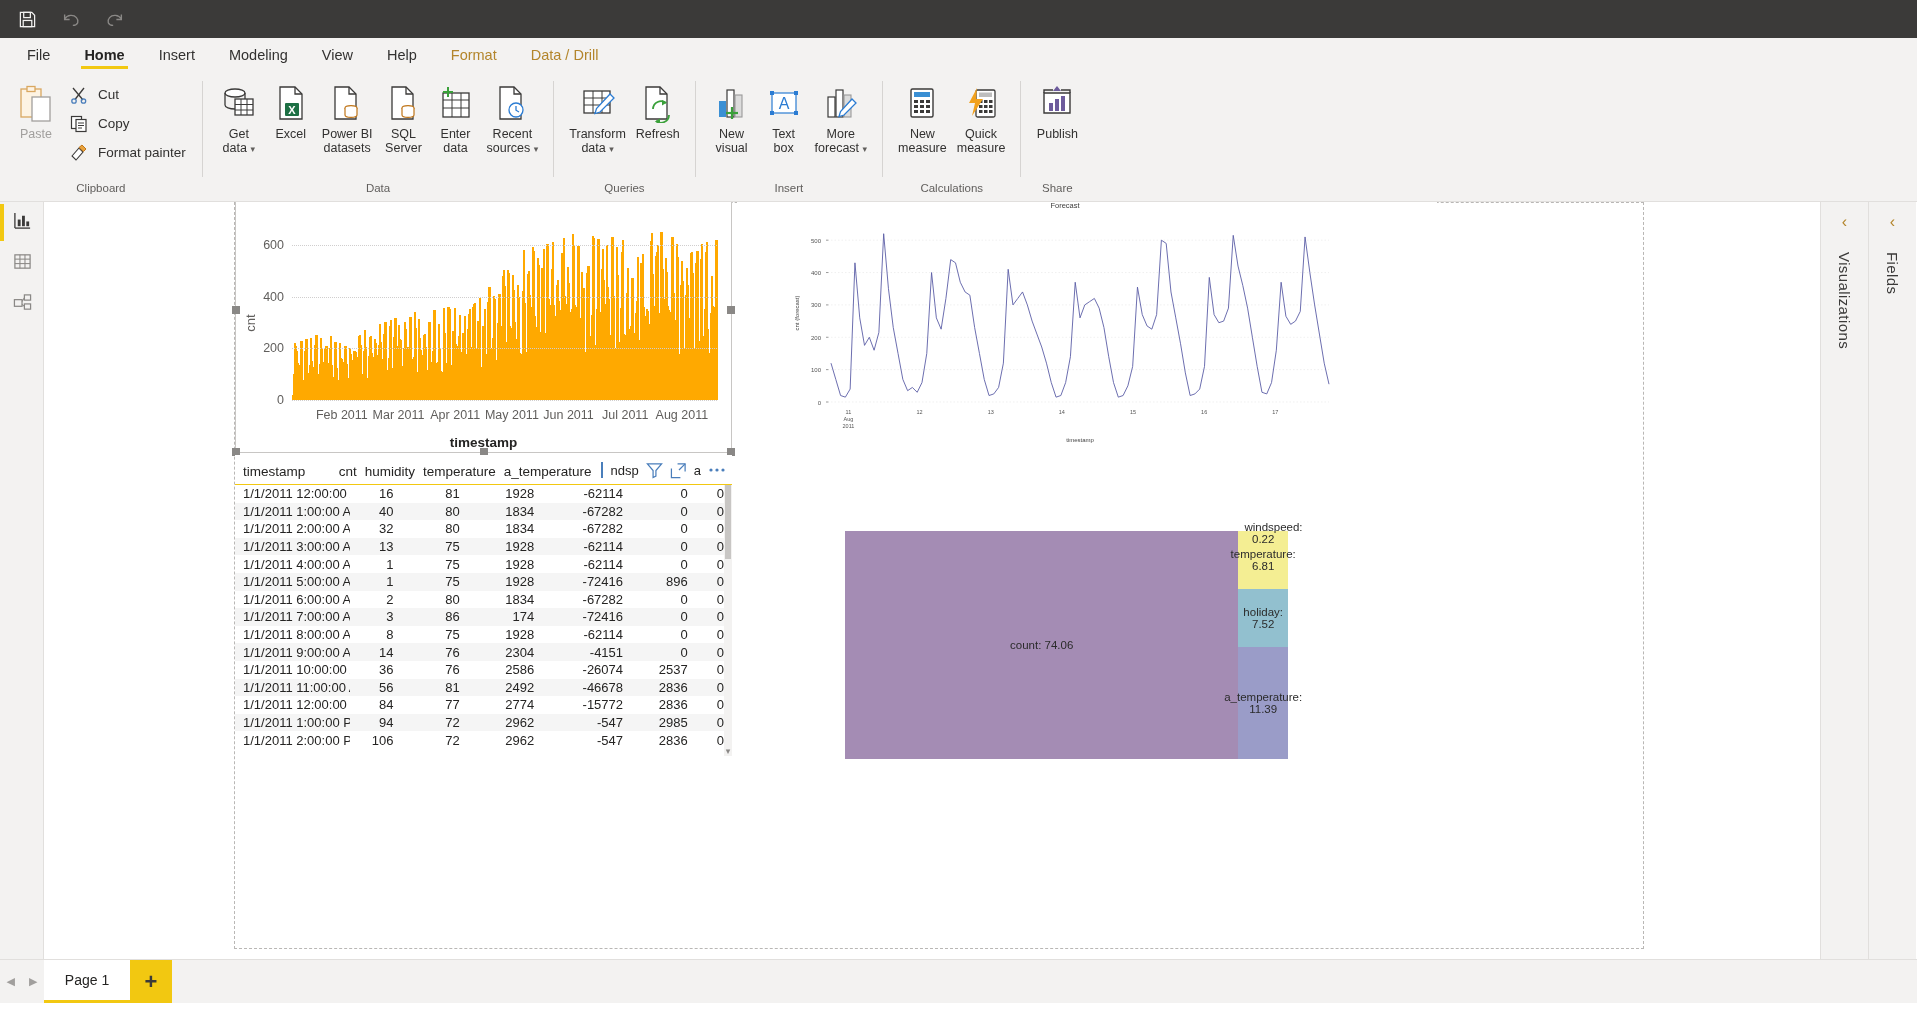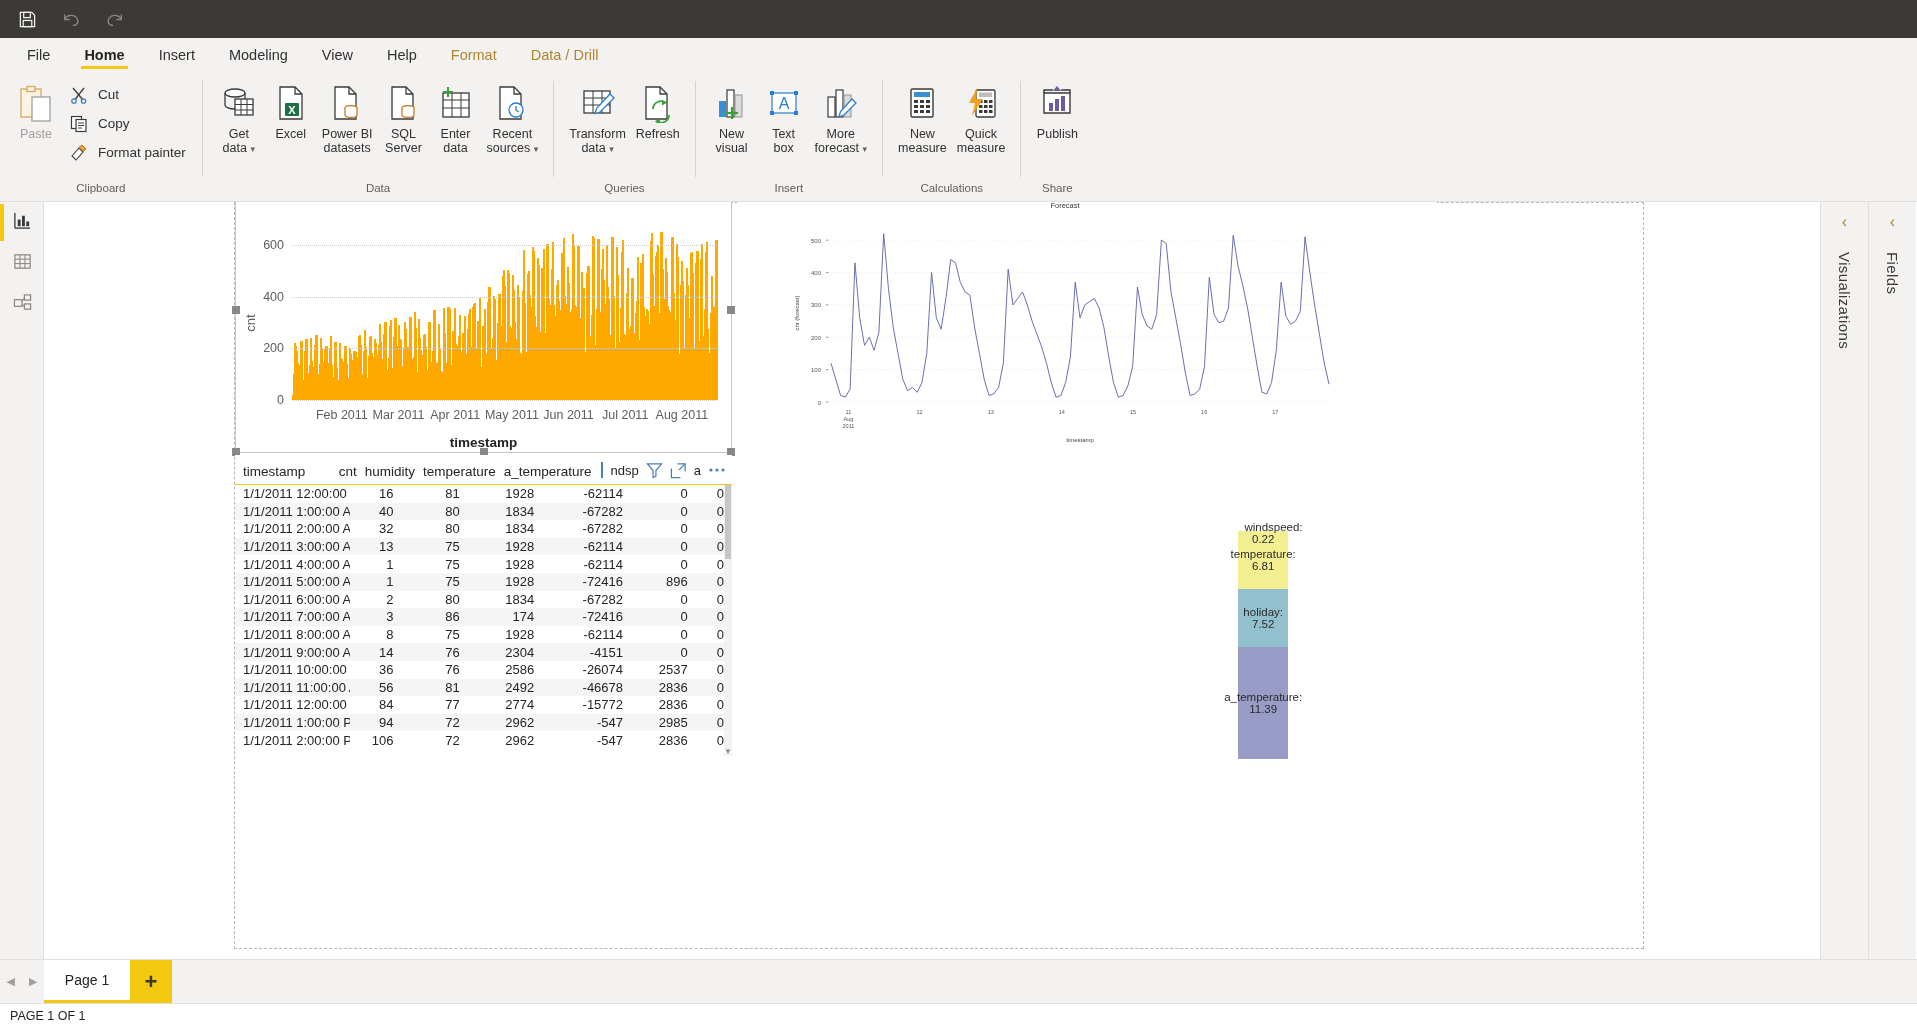--- a/index.html
+++ b/index.html
@@ -1404,20 +1404,23 @@
               <text x="419.14428571428573" y="218" text-anchor="middle" font-size="5.5" fill="#555" font-family="Liberation Sans">16</text>
               <text x="490.28714285714284" y="218" text-anchor="middle" font-size="5.5" fill="#555" font-family="Liberation Sans">17</text>
               <text x="295" y="246" text-anchor="middle" font-size="6" fill="#444" font-family="Liberation Sans">timestamp</text>
               <path d="M46.00 167.16 L50.79 183.35 L55.58 199.53 L60.37 201.15 L65.15 193.05 L69.94 66.84 L74.73 121.85 L79.52 149.36 L84.31 141.27 L89.10 154.22 L93.88 136.42 L98.67 37.71 L103.46 92.73 L108.25 131.56 L113.04 157.45 L117.83 183.35 L122.62 194.67 L127.40 191.44 L132.19 196.29 L136.98 186.58 L141.77 157.45 L146.56 76.55 L151.35 121.85 L156.13 133.18 L160.92 102.44 L165.71 63.60 L170.50 66.84 L175.29 86.25 L180.08 95.96 L184.87 99.20 L189.65 131.56 L194.44 157.45 L199.23 183.35 L204.02 199.53 L208.81 197.91 L213.60 191.44 L218.38 167.16 L223.17 73.31 L227.96 108.91 L232.75 102.44 L237.54 95.96 L242.33 108.91 L247.12 125.09 L251.90 138.04 L256.69 150.98 L261.48 167.16 L266.27 186.58 L271.06 201.15 L275.85 199.53 L280.63 186.58 L285.42 160.69 L290.21 86.25 L295.00 121.85 L299.79 108.91 L304.58 105.67 L309.37 102.44 L314.15 112.15 L318.94 131.56 L323.73 160.69 L328.52 186.58 L333.31 201.15 L338.10 199.53 L342.88 189.82 L347.67 170.40 L352.46 91.11 L357.25 118.62 L362.04 129.95 L366.83 133.18 L371.62 118.62 L376.40 44.18 L381.19 47.42 L385.98 95.96 L390.77 121.85 L395.56 147.75 L400.35 176.87 L405.13 199.53 L409.92 197.91 L414.71 193.05 L419.50 170.40 L424.29 81.40 L429.08 118.62 L433.87 126.71 L438.65 125.09 L443.44 112.15 L448.23 39.33 L453.02 70.07 L457.81 89.49 L462.60 112.15 L467.38 141.27 L472.17 170.40 L476.96 196.29 L481.75 197.91 L486.54 186.58 L491.33 154.22 L496.12 86.25 L500.90 120.24 L505.69 128.33 L510.48 125.09 L515.27 115.38 L520.06 40.95 L524.85 76.55 L529.63 108.91 L534.42 138.04 L539.21 167.16 L544.00 188.20 " fill="none" stroke="#5b5ea6" stroke-width="0.9"></path>
             </svg>
         </div>
       </div>
 
       <div class="visual" style="left:502px; top:252px; width:700px; height:320px;">
         <div id="treemap" style="position:absolute;left:108px;top:76px;width:443px;height:228px;">
+            <div class="tmap" style="left:0px;top:0px;width:393.384px;height:228px;background:#a48cb4;">
+              <span>count: 74.06</span>
+            </div>
             <div class="tmap" style="left:393.384px;top:0px;width:49.615999999999985px;height:58.14px;background:#f4ee93;">
               <span style="position:absolute;top:-10px;left:0;right:0;">windspeed: 0.22</span>
               <span>temperature: 6.81</span>
             </div>
             <div class="tmap" style="left:393.384px;top:58.14px;width:49.615999999999985px;height:58.14px;background:#92c0cf;">
               <span>holiday: 7.52</span>
             </div>
             <div class="tmap" style="left:393.384px;top:116.28px;width:49.615999999999985px;height:111.72000000000001px;background:#9a9cc8;">
               <span>a_temperature: 11.39</span>
             </div>
@@ -1440,17 +1443,14 @@
 
   <div class="pagebar">
     <div class="pb-nav">
       <span class="arrowbtn">◀</span>
       <span class="arrowbtn">▶</span>
     </div>
     <div class="ptab">Page 1</div>
     <div class="padd">+</div>
   </div>
 
-  <div class="statusbar">
-    <span>PAGE 1 OF 1</span>
-  </div>
 
 </div>
 
 </body></html>

